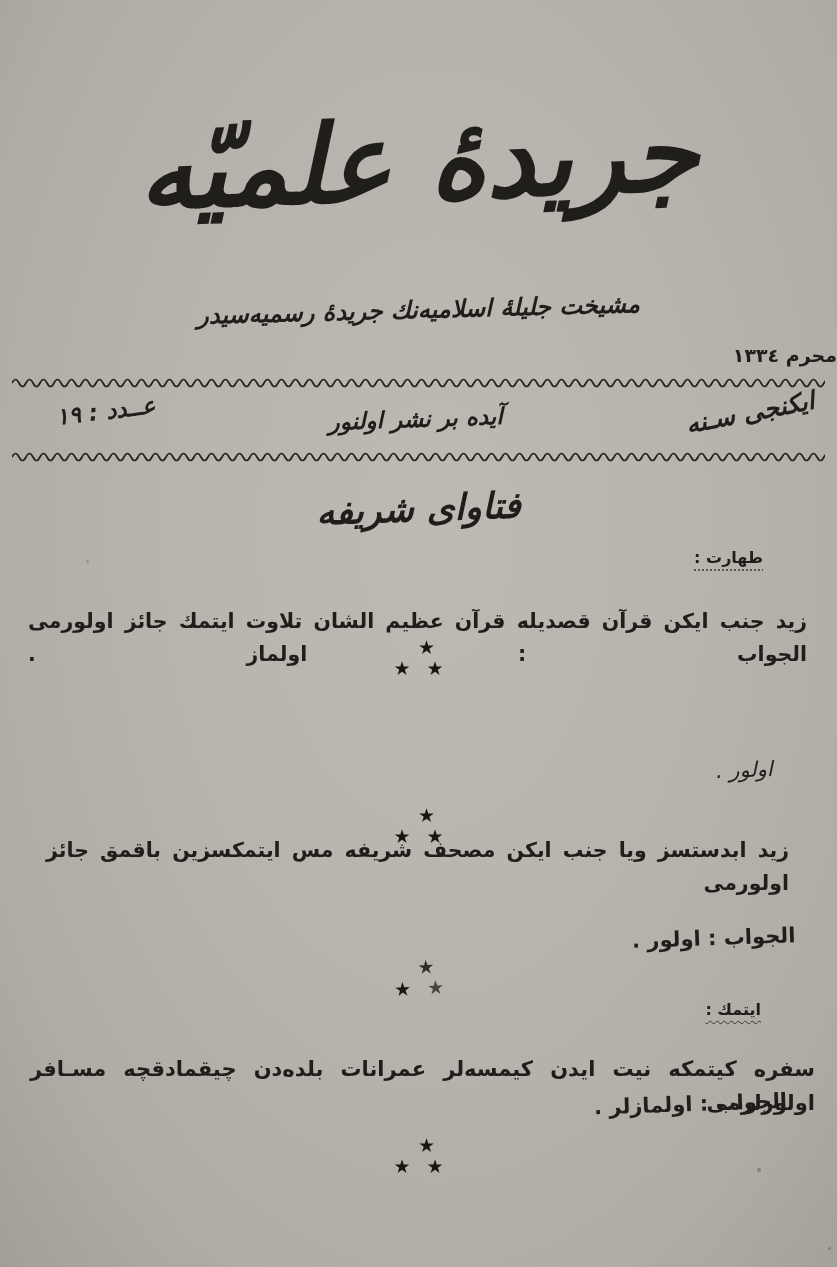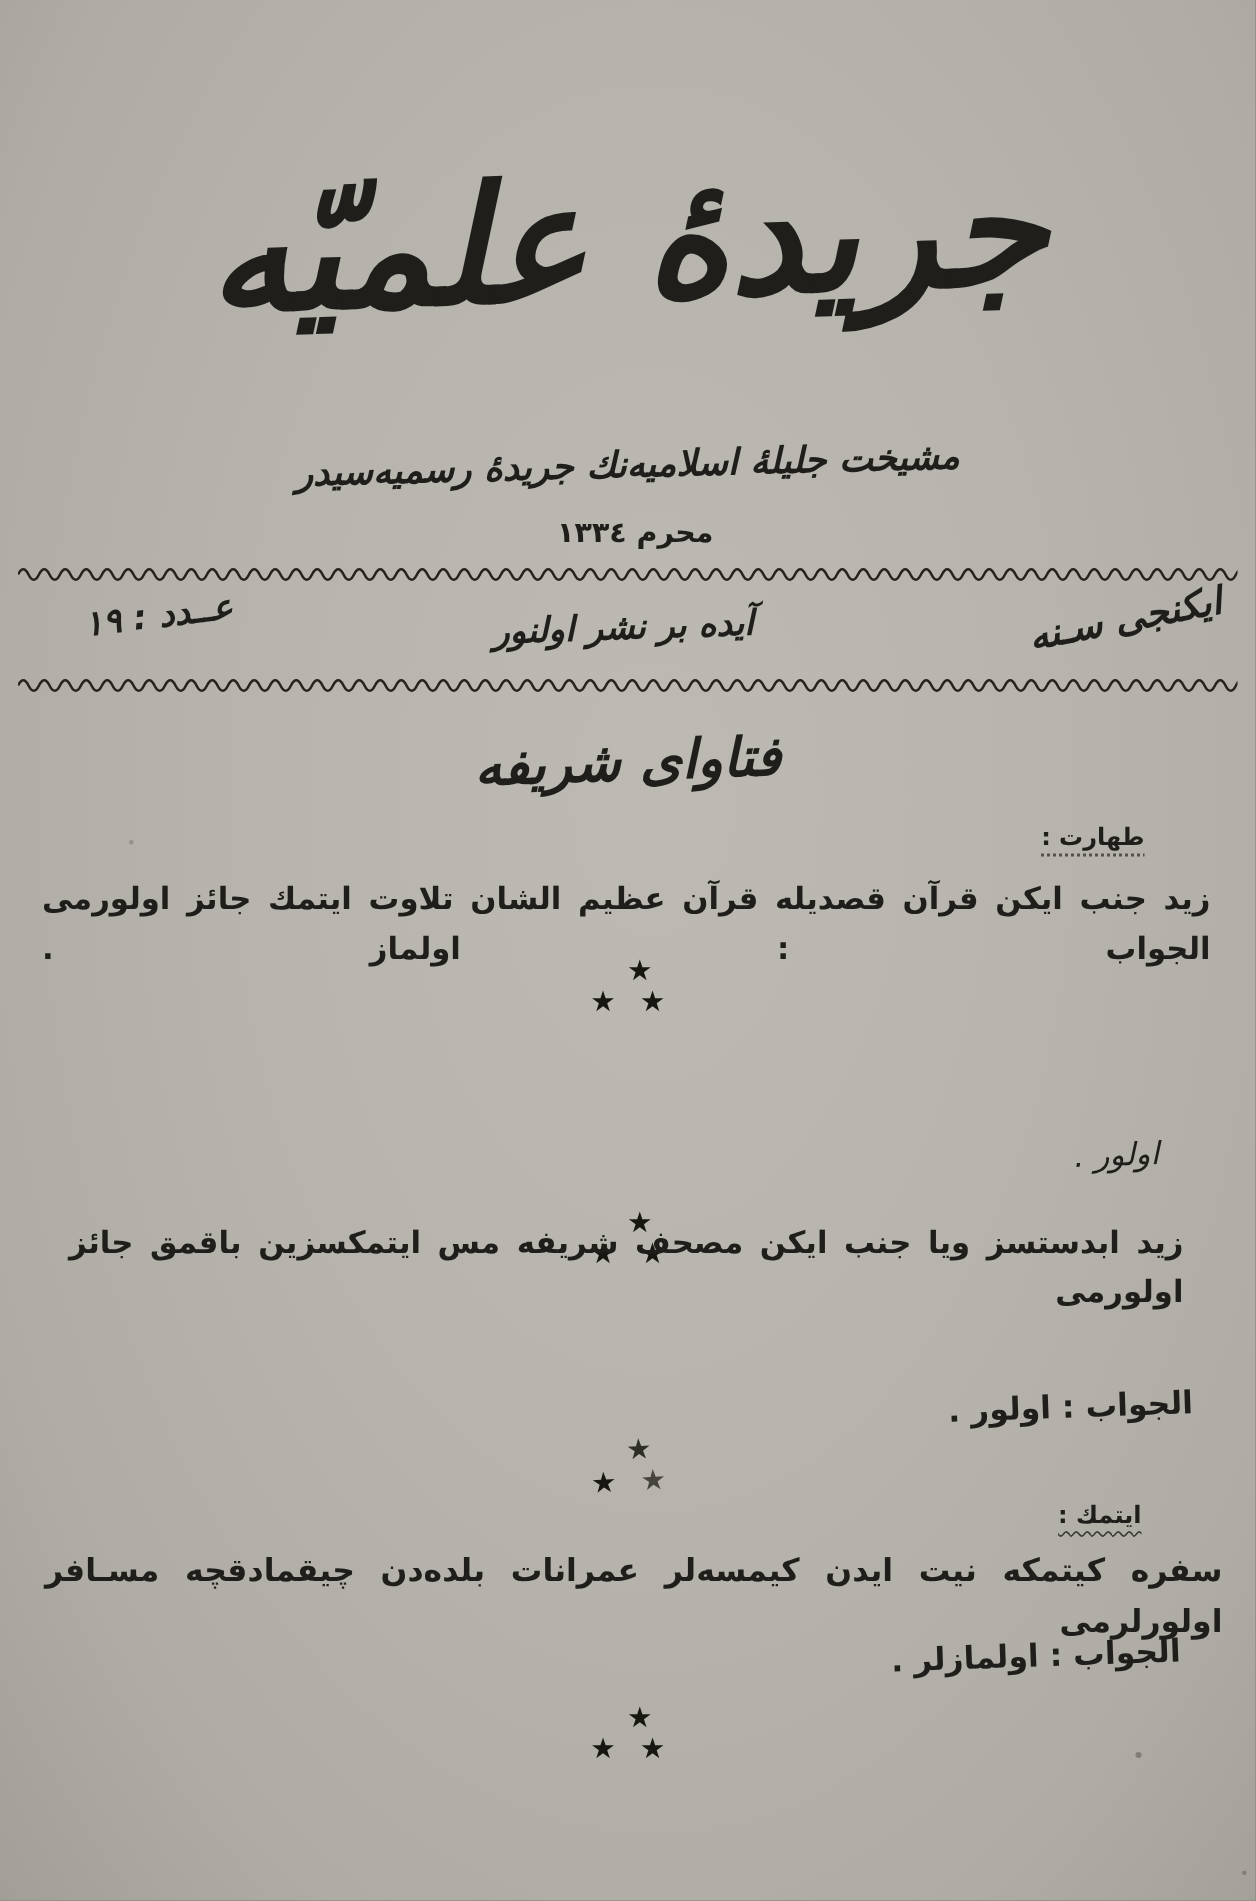--- a/index.html
+++ b/index.html
@@ -24,21 +24,20 @@
     letter-spacing:2px;
   }
   .subtitle{
     position:absolute;top:296px;left:0;right:0;
     text-align:center;
     font-size:24px;font-style:italic;font-weight:bold;
     transform:rotate(-1.5deg);
   }
   .issue-date{
     position:absolute;top:344px;left:0;right:0;
-    text-align:center;
     font-size:19px;font-weight:bold;padding-left:10px;
   }
   
   .wave-rule{position:absolute;left:12px;width:813px;height:16px;}
   .wave-rule.top{top:374px;}
   .wave-rule.bottom{top:448px;}
   
   .banner-year{
     position:absolute;top:398px;right:22px;
     font-size:25px;font-style:italic;font-weight:bold;
@@ -78,21 +77,21 @@
     text-underline-offset:5px;
   }
   
   .fatwa-line{
     position:absolute;
     font-size:20.5px;font-weight:bold;
     line-height:1.6;
     text-align:justify;text-align-last:justify;
     white-space:nowrap;
   }
-  .fatwa-line.justified{white-space:normal;}
+  .fatwa-line.justified{white-space:normal;margin-top:22px;}
   .q1{top:583px;right:30px;left:28px;}
   .q2{top:698px;right:26px;left:26px;}
   .q3{top:812px;right:48px;left:46px;}
   .q4{top:1031px;right:22px;left:30px;font-size:21px;}
   
   .answer-line{
     position:absolute;
     font-size:21px;font-style:italic;font-weight:normal;
     transform:rotate(-2deg);
     white-space:nowrap;

